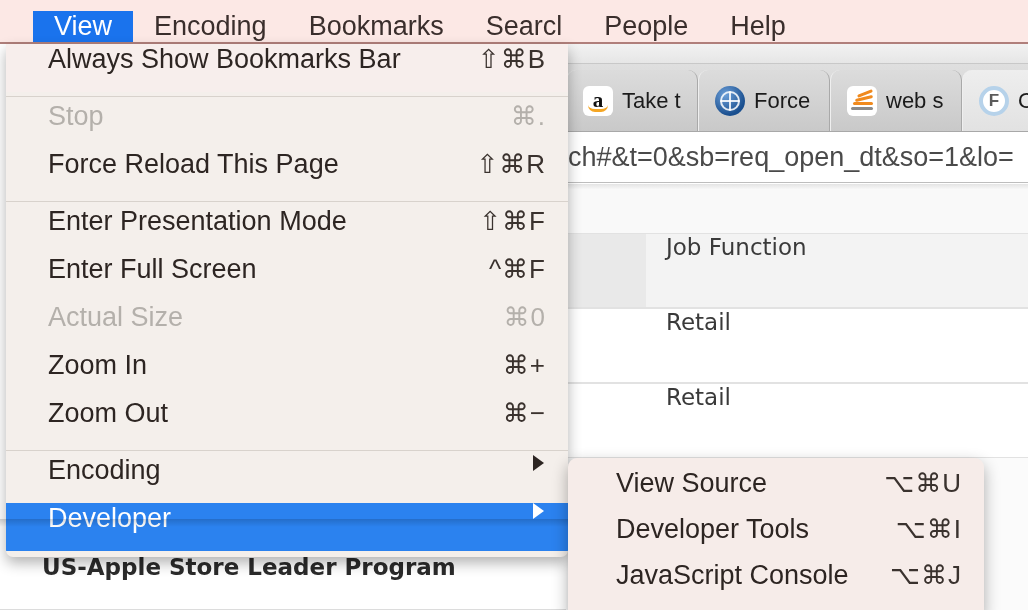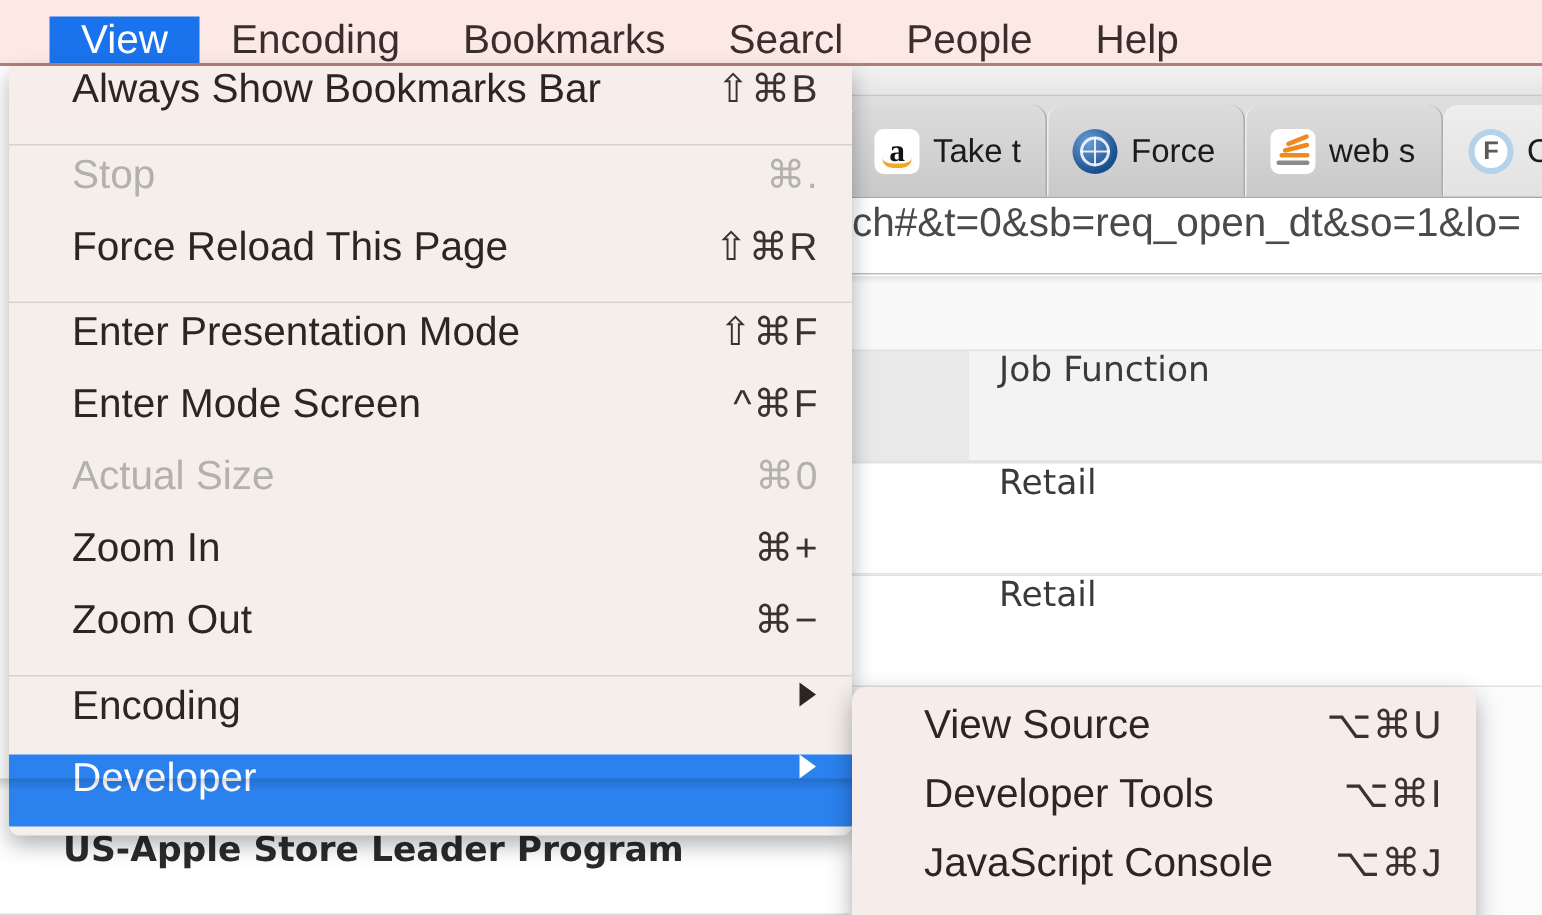--- a/index.html
+++ b/index.html
@@ -92,21 +92,21 @@
   .fav-f {
     background: #ffffff; color: #5b5b5b;
     border: 4px solid #b6d2ea; border-radius: 50%;
     font-size: 17px;
   }
 
   .urlbar {
     position: absolute; left: 566px; top: 133px; right: 0; height: 50px;
     background: #ffffff;
     border-bottom: 1px solid #bdbdbd;
-    display: flex; 
+    display: flex; align-items: center;
     font-size: 27px; color: #4a4a4a;
     padding-left: 2px;
     white-space: nowrap; overflow: hidden;
   }
   .urlbar-shadow {
     position: absolute; left: 566px; top: 184px; right: 0; height: 5px;
     background: linear-gradient(#e4e4e4, #f7f7f7);
   }
 
   
@@ -331,21 +331,21 @@
     </div>
 
     <div class="menu-sep"></div>
 
     <div>
       <div class="menu-item">
         <span class="mi-label">Enter Presentation Mode</span>
         <span class="mi-shortcut">⇧⌘F</span>
       </div>
       <div class="menu-item">
-        <span class="mi-label">Enter Mode Screen</span>
+        <span class="mi-label">Enter Full Screen</span>
         <span class="mi-shortcut">^⌘F</span>
       </div>
       <div class="menu-item disabled">
         <span class="mi-label">Actual Size</span>
         <span class="mi-shortcut">⌘0</span>
       </div>
       <div class="menu-item">
         <span class="mi-label">Zoom In</span>
         <span class="mi-shortcut">⌘+</span>
       </div>

